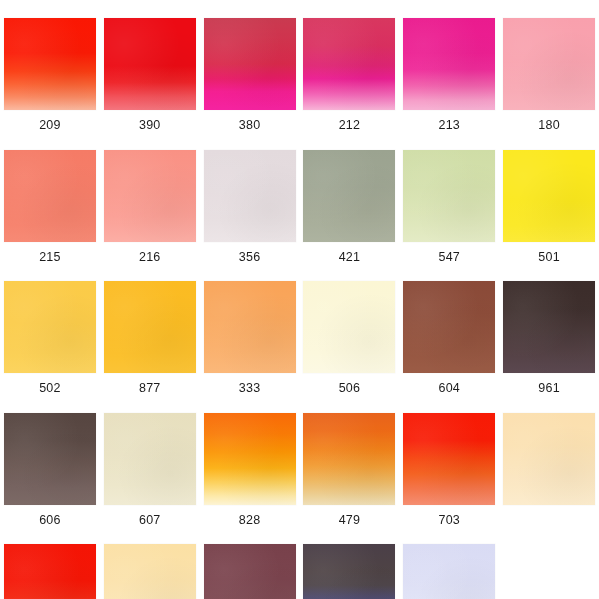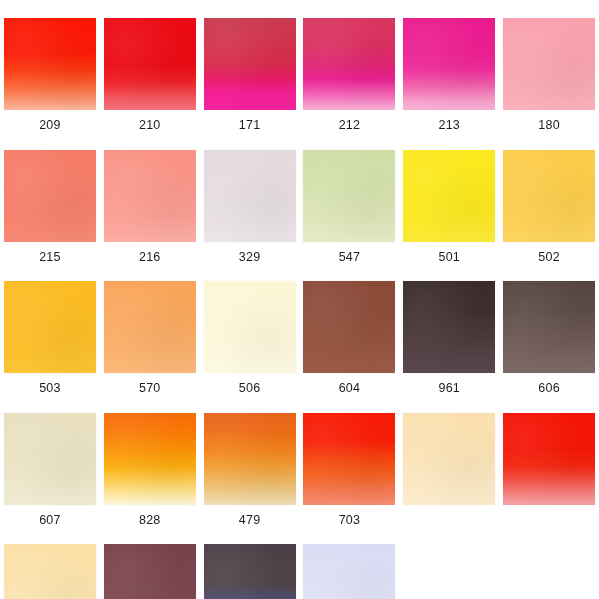--- a/index.html
+++ b/index.html
@@ -59,25 +59,25 @@
 </head>
 <body>
 
 <div id="swatch-grid">
     <div class="swatch-cell">
       <div class="swatch-chip" style="background: linear-gradient(rgb(250, 23, 3) 0%, rgb(251, 26, 5) 38%, rgb(251, 60, 18) 58%, rgb(251, 98, 51) 72%, rgb(250, 138, 99) 86%, rgb(251, 185, 160) 100%);"></div>
       <div class="swatch-label">209</div>
     </div>
     <div class="swatch-cell">
       <div class="swatch-chip" style="background: linear-gradient(rgb(236, 11, 20) 0%, rgb(236, 11, 20) 52%, rgb(239, 36, 41) 70%, rgb(242, 84, 92) 86%, rgb(244, 117, 126) 100%);"></div>
-      <div class="swatch-label">210</div>
+      <div class="swatch-label">390</div>
     </div>
     <div class="swatch-cell">
       <div class="swatch-chip" style="background: linear-gradient(rgb(201, 58, 80) 0%, rgb(210, 50, 77) 28%, rgb(218, 42, 76) 50%, rgb(232, 28, 103) 66%, rgb(244, 31, 146) 80%, rgb(245, 35, 160) 100%);"></div>
-      <div class="swatch-label">171</div>
+      <div class="swatch-label">380</div>
     </div>
     <div class="swatch-cell">
       <div class="swatch-chip" style="background: linear-gradient(rgb(216, 55, 95) 0%, rgb(218, 47, 96) 30%, rgb(224, 37, 116) 52%, rgb(236, 31, 147) 66%, rgb(243, 106, 184) 84%, rgb(248, 180, 215) 100%);"></div>
       <div class="swatch-label">212</div>
     </div>
     <div class="swatch-cell">
       <div class="swatch-chip" style="background: linear-gradient(rgb(234, 27, 142) 0%, rgb(236, 31, 146) 38%, rgb(239, 44, 154) 56%, rgb(242, 99, 174) 74%, rgb(246, 159, 201) 90%, rgb(247, 178, 212) 100%);"></div>
       <div class="swatch-label">213</div>
     </div>
     <div class="swatch-cell">
@@ -87,41 +87,45 @@
     <div class="swatch-cell">
       <div class="swatch-chip" style="background: linear-gradient(rgb(245, 123, 102) 0%, rgb(246, 126, 105) 45%, rgb(246, 131, 110) 78%, rgb(247, 138, 117) 100%);"></div>
       <div class="swatch-label">215</div>
     </div>
     <div class="swatch-cell">
       <div class="swatch-chip" style="background: linear-gradient(rgb(249, 145, 132) 0%, rgb(250, 151, 139) 40%, rgb(251, 160, 150) 72%, rgb(252, 174, 165) 100%);"></div>
       <div class="swatch-label">216</div>
     </div>
     <div class="swatch-cell">
       <div class="swatch-chip" style="background: linear-gradient(rgb(227, 218, 221) 0%, rgb(229, 220, 223) 45%, rgb(232, 224, 226) 78%, rgb(236, 229, 231) 100%);"></div>
-      <div class="swatch-label">329</div>
+      <div class="swatch-label">356</div>
+    </div>
+    <div class="swatch-cell">
+      <div class="swatch-chip" style="background: linear-gradient(rgb(155, 163, 144) 0%, rgb(159, 166, 147) 40%, rgb(167, 173, 153) 72%, rgb(173, 179, 160) 100%);"></div>
+      <div class="swatch-label">421</div>
     </div>
     <div class="swatch-cell">
       <div class="swatch-chip" style="background: linear-gradient(rgb(207, 221, 166) 0%, rgb(212, 224, 172) 40%, rgb(221, 230, 185) 74%, rgb(228, 235, 197) 100%);"></div>
       <div class="swatch-label">547</div>
     </div>
     <div class="swatch-cell">
       <div class="swatch-chip" style="background: linear-gradient(rgb(251, 232, 29) 0%, rgb(251, 232, 29) 55%, rgb(251, 233, 42) 82%, rgb(252, 234, 56) 100%);"></div>
       <div class="swatch-label">501</div>
     </div>
     <div class="swatch-cell">
       <div class="swatch-chip" style="background: linear-gradient(rgb(251, 203, 72) 0%, rgb(251, 204, 74) 45%, rgb(251, 208, 85) 78%, rgb(252, 212, 95) 100%);"></div>
       <div class="swatch-label">502</div>
     </div>
     <div class="swatch-cell">
       <div class="swatch-chip" style="background: linear-gradient(rgb(251, 187, 34) 0%, rgb(251, 189, 36) 45%, rgb(251, 192, 44) 78%, rgb(251, 196, 54) 100%);"></div>
-      <div class="swatch-label">503</div>
+      <div class="swatch-label">877</div>
     </div>
     <div class="swatch-cell">
       <div class="swatch-chip" style="background: linear-gradient(rgb(249, 163, 87) 0%, rgb(249, 168, 94) 40%, rgb(250, 176, 108) 72%, rgb(251, 184, 122) 100%);"></div>
-      <div class="swatch-label">570</div>
+      <div class="swatch-label">333</div>
     </div>
     <div class="swatch-cell">
       <div class="swatch-chip" style="background: linear-gradient(rgb(251, 246, 212) 0%, rgb(251, 247, 216) 45%, rgb(252, 248, 221) 78%, rgb(252, 249, 227) 100%);"></div>
       <div class="swatch-label">506</div>
     </div>
     <div class="swatch-cell">
       <div class="swatch-chip" style="background: linear-gradient(rgb(138, 74, 56) 0%, rgb(141, 77, 58) 35%, rgb(148, 84, 63) 65%, rgb(155, 92, 70) 100%);"></div>
       <div class="swatch-label">604</div>
     </div>
     <div class="swatch-cell">

